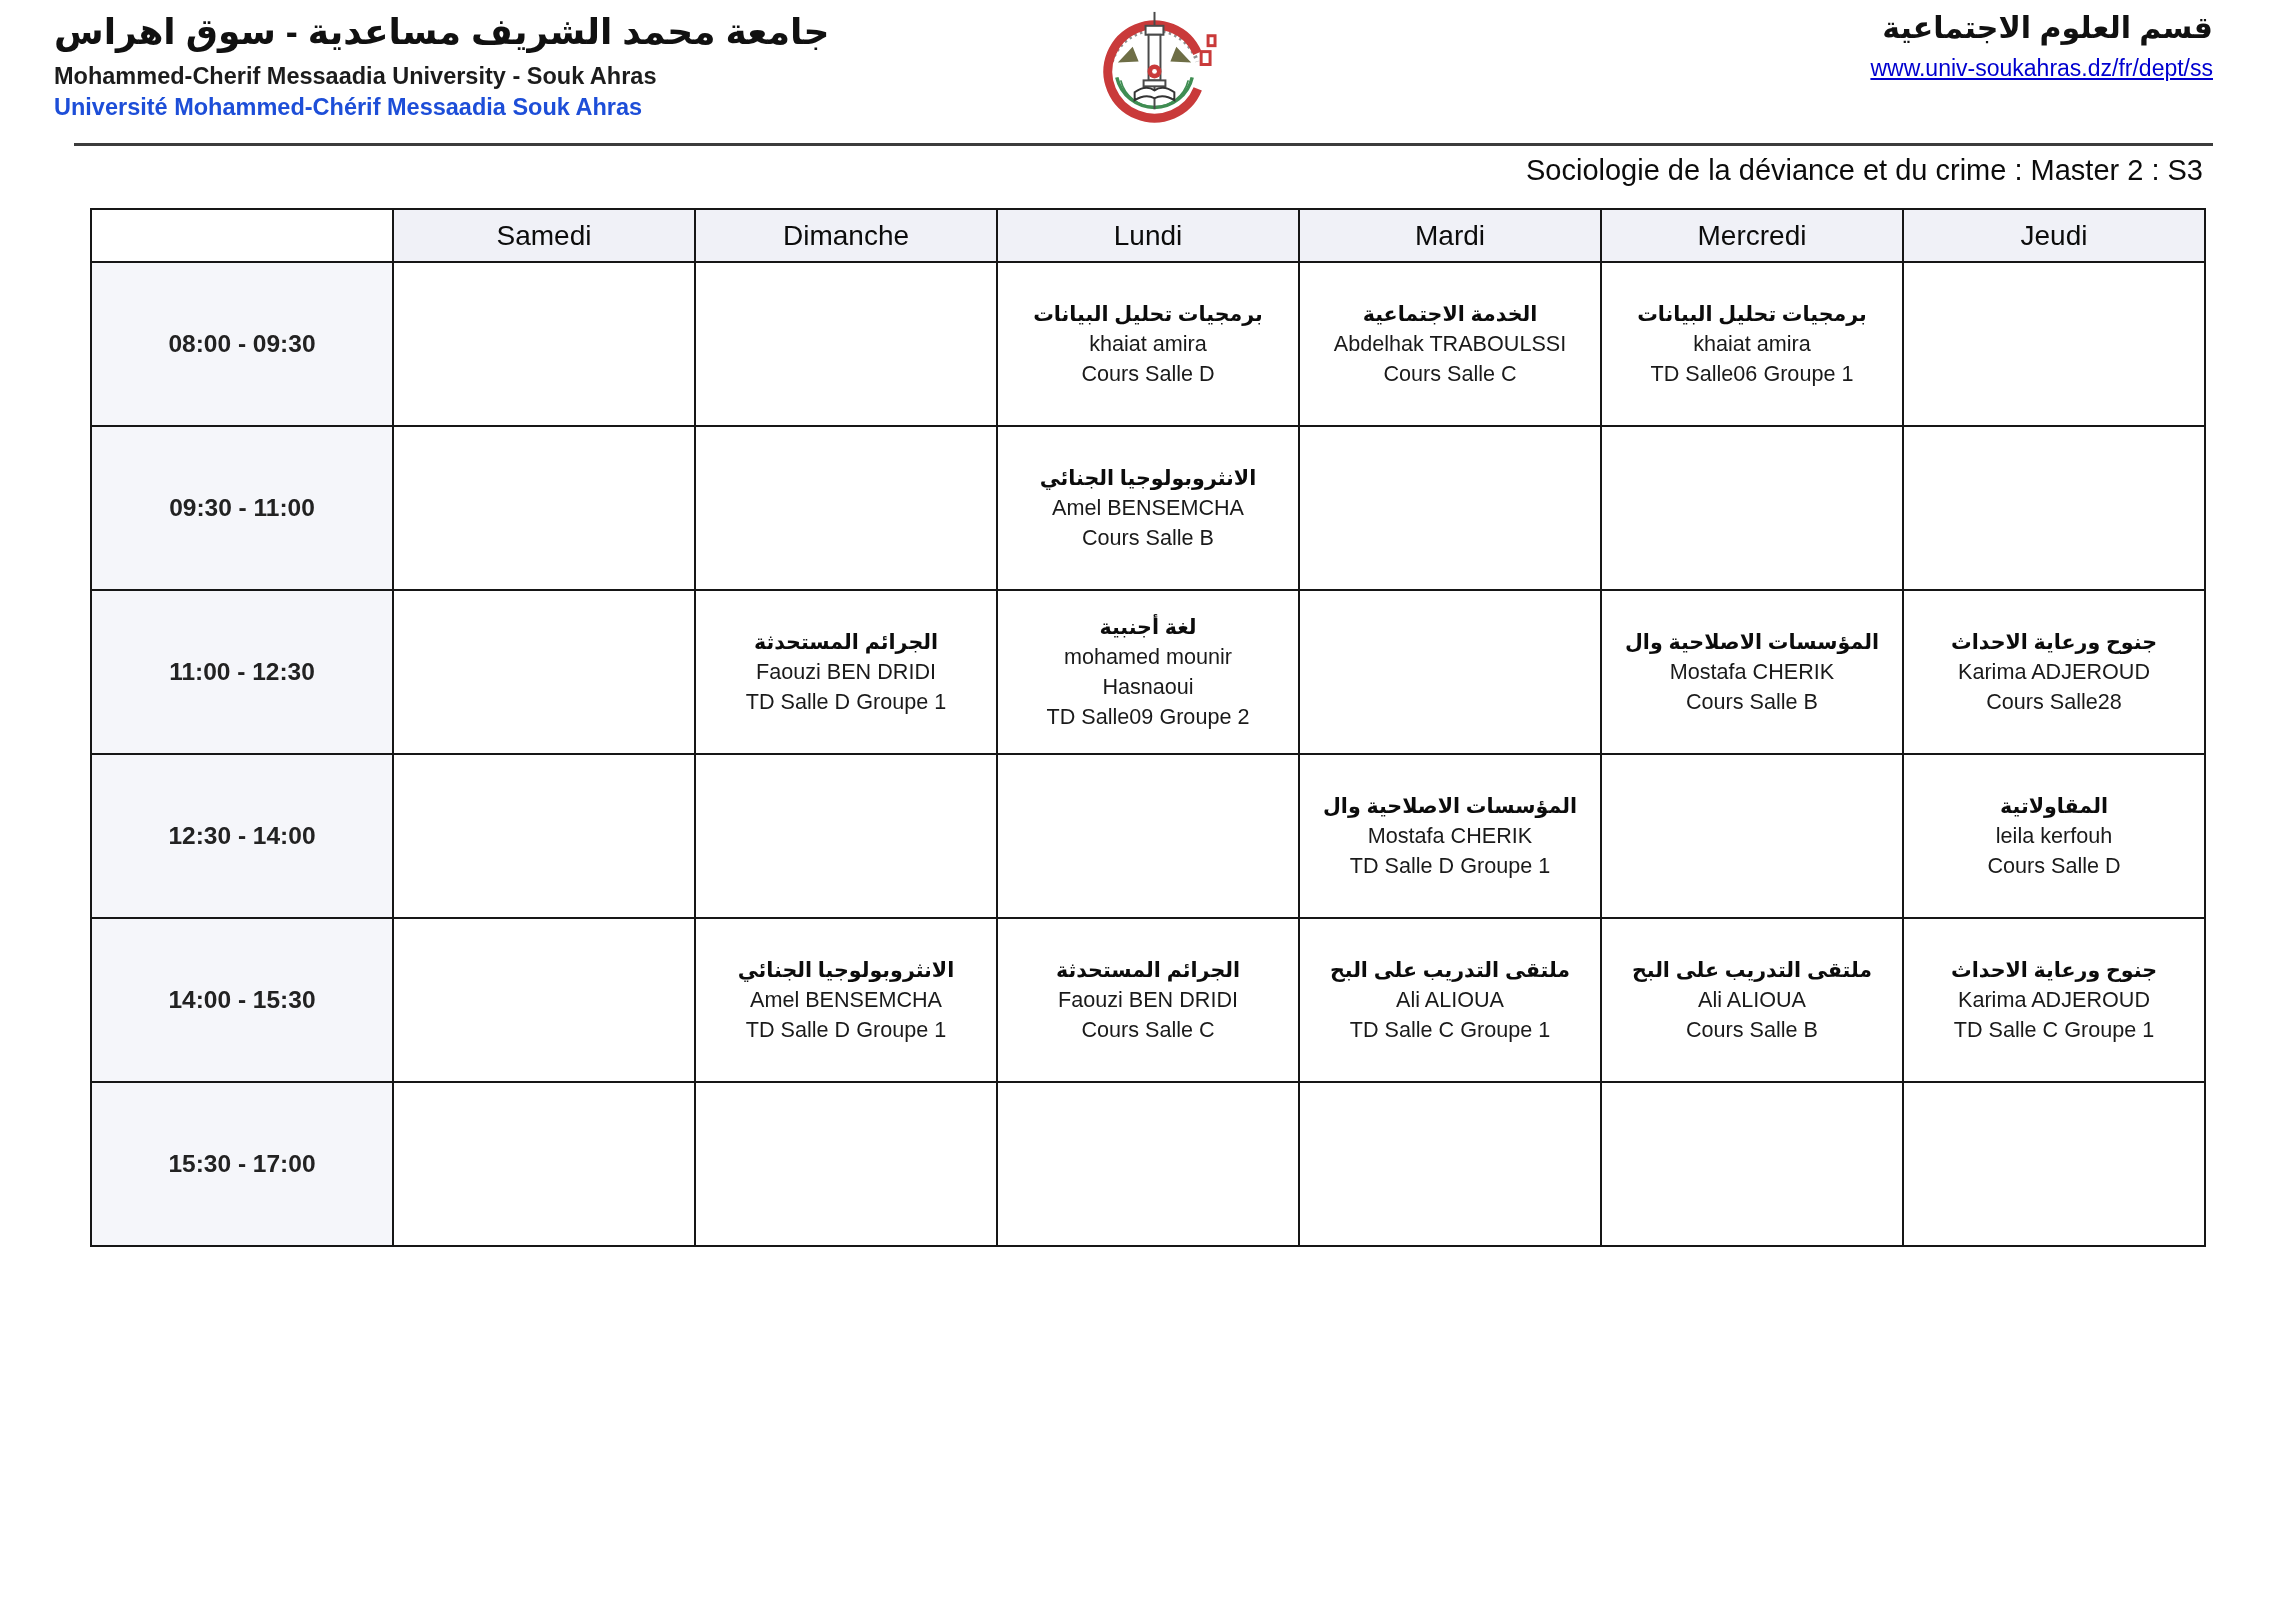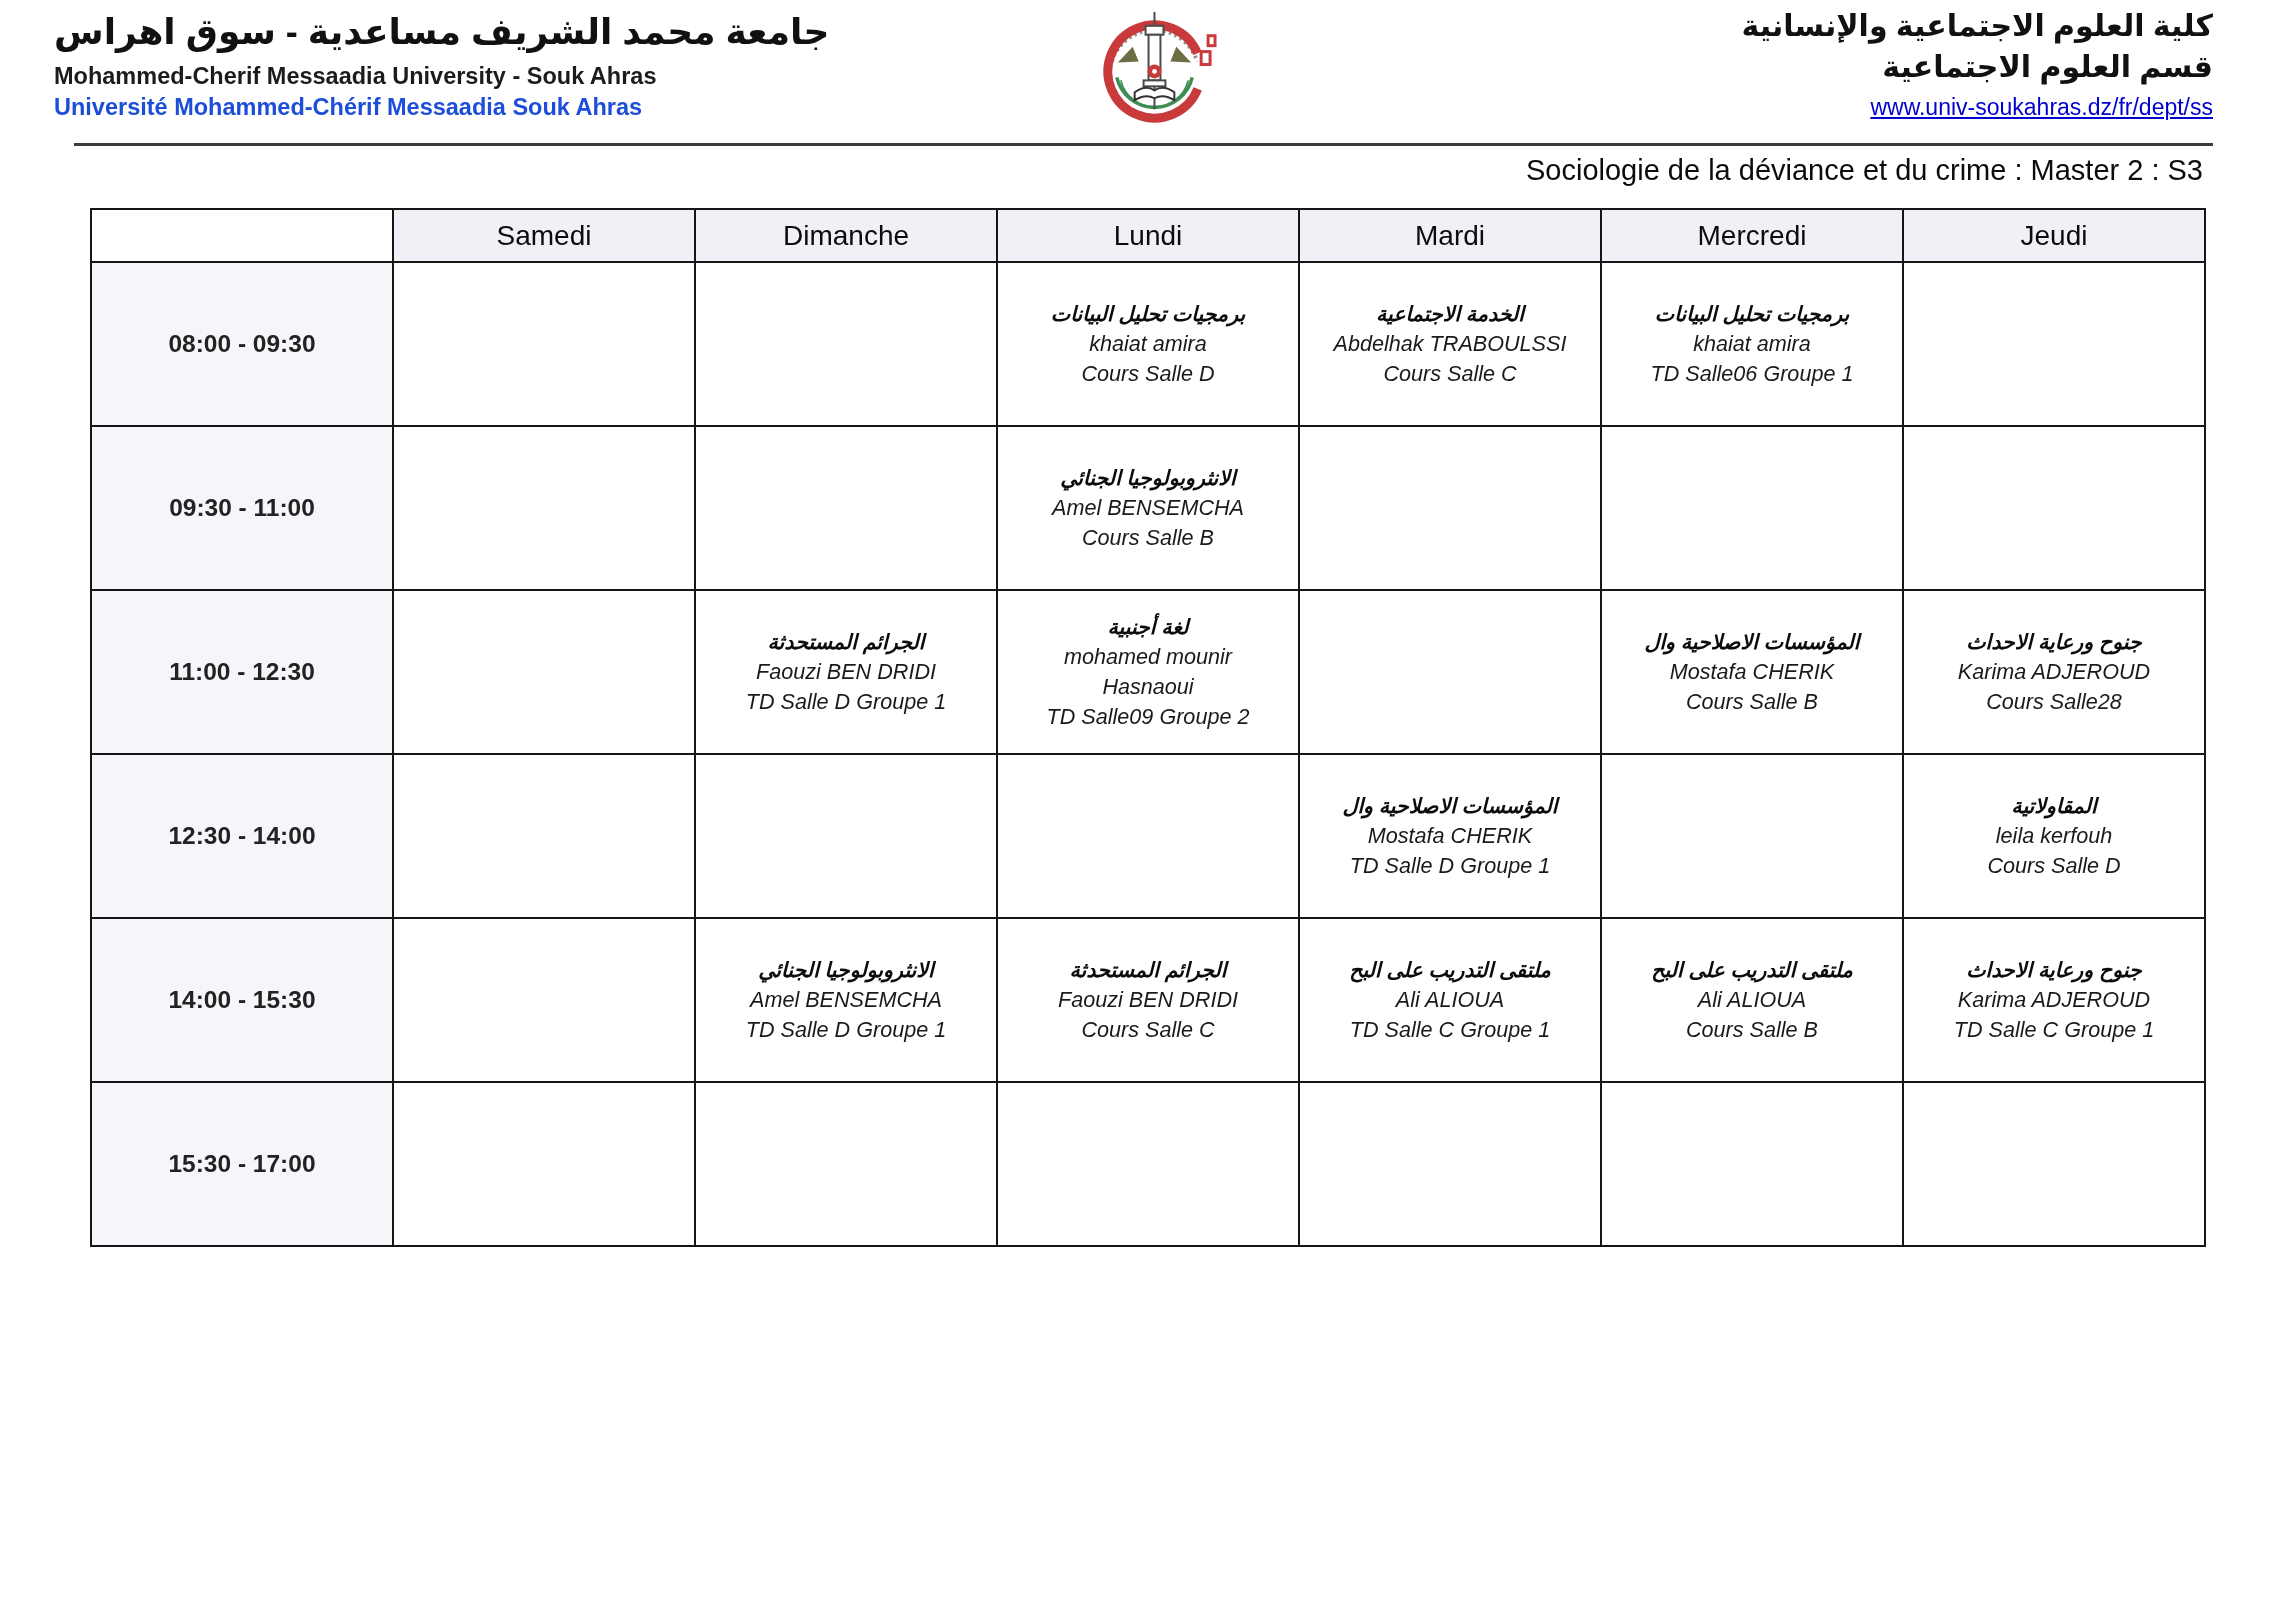--- a/index.html
+++ b/index.html
@@ -47,21 +47,21 @@
   th.corner { background:#ffffff; height:53px; }
   th.day-header {
     background:var(--day-header-bg,#f0f1f7);
     font-size:28px; font-weight:normal; color:#0c0c0c; height:53px;
   }
   th.time-cell {
     background:var(--time-cell-bg,#f5f6fa);
     font-size:24.5px; font-weight:bold; color:#222;
   }
   tbody tr { height:164px; }
-  td.class-cell { background:#ffffff; padding:3.9px 13.7px;font-style:italic; }
+  td.class-cell { background:#ffffff; padding:3.9px 13.7px; }
   td.class-cell .subject { font-size:20.6px; font-weight:bold; direction:rtl; line-height:30px; color:#0c0c0c; }
   td.class-cell .teacher { font-size:21.6px; line-height:30px; color:#1a1a1a; white-space:pre-line; }
   td.class-cell .room    { font-size:21.6px; line-height:30px; color:#1a1a1a; }
 </style>
 </head>
 <body>
 
 <div class="header-left">
   <div class="uni-ar" dir="rtl">جامعة محمد الشريف مساعدية - سوق اهراس</div>
   <div class="uni-en">Mohammed-Cherif Messaadia University - Souk Ahras</div>
@@ -88,21 +88,20 @@
   <circle cx="65" cy="70" r="7" fill="#c93a3a"></circle>
   <circle cx="65" cy="70" r="2.4" fill="#ffffff"></circle>
 
   <path d="M45,91 Q56,83 65,89 Q74,83 85,91 L85,99 Q74,92 65,97 Q56,92 45,99 Z" fill="#ffffff" stroke="#333333" stroke-width="2"></path>
 
   <rect x="112" y="50" width="9" height="13" fill="none" stroke="#c93a3a" stroke-width="3"></rect>
   <rect x="119" y="34" width="7" height="10" fill="none" stroke="#c93a3a" stroke-width="3"></rect>
 </svg>
 
 <div class="header-right">
-  <div class="fac-ar" dir="rtl">كلية العلوم الاجتماعية والإنسانية</div>
   <div class="dep-ar" dir="rtl">قسم العلوم الاجتماعية</div>
   <div><a class="dept-link">www.univ-soukahras.dz/fr/dept/ss</a></div>
 </div>
 
 <div class="rule"></div>
 
 <div class="doc-title">Sociologie de la déviance et du crime : Master 2 : S3</div>
 
 <table class="timetable">
   <colgroup>

